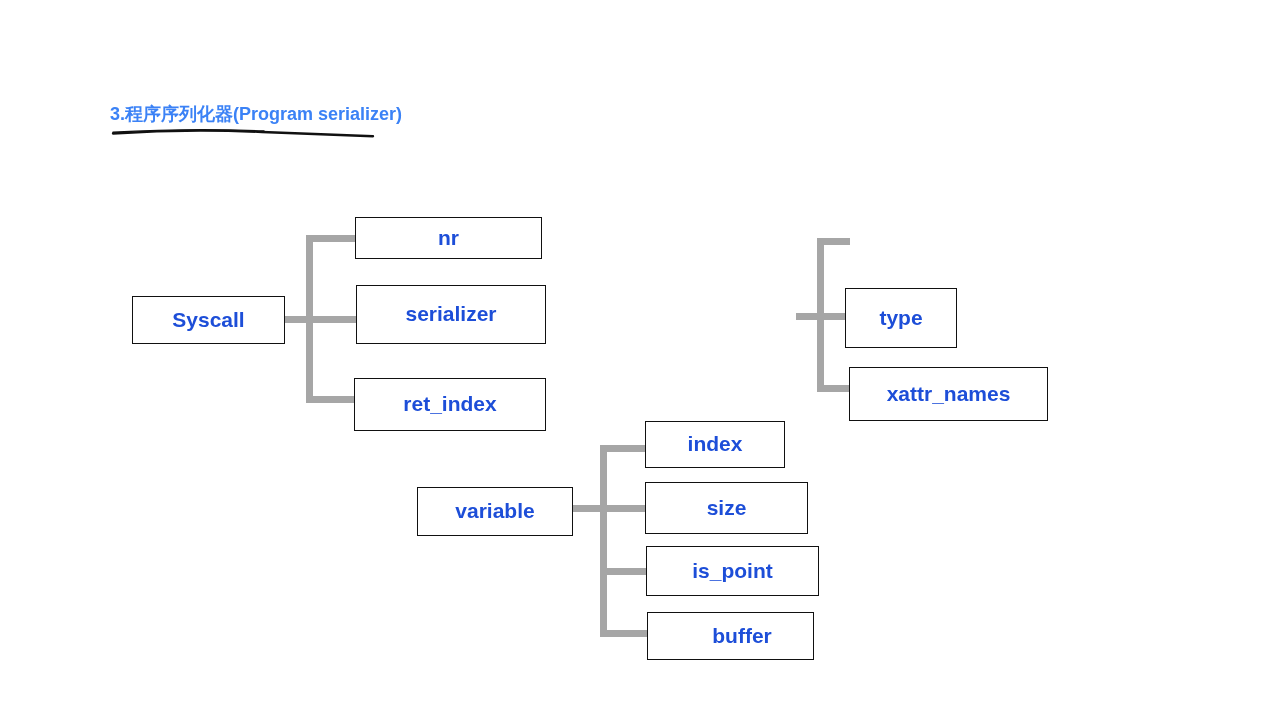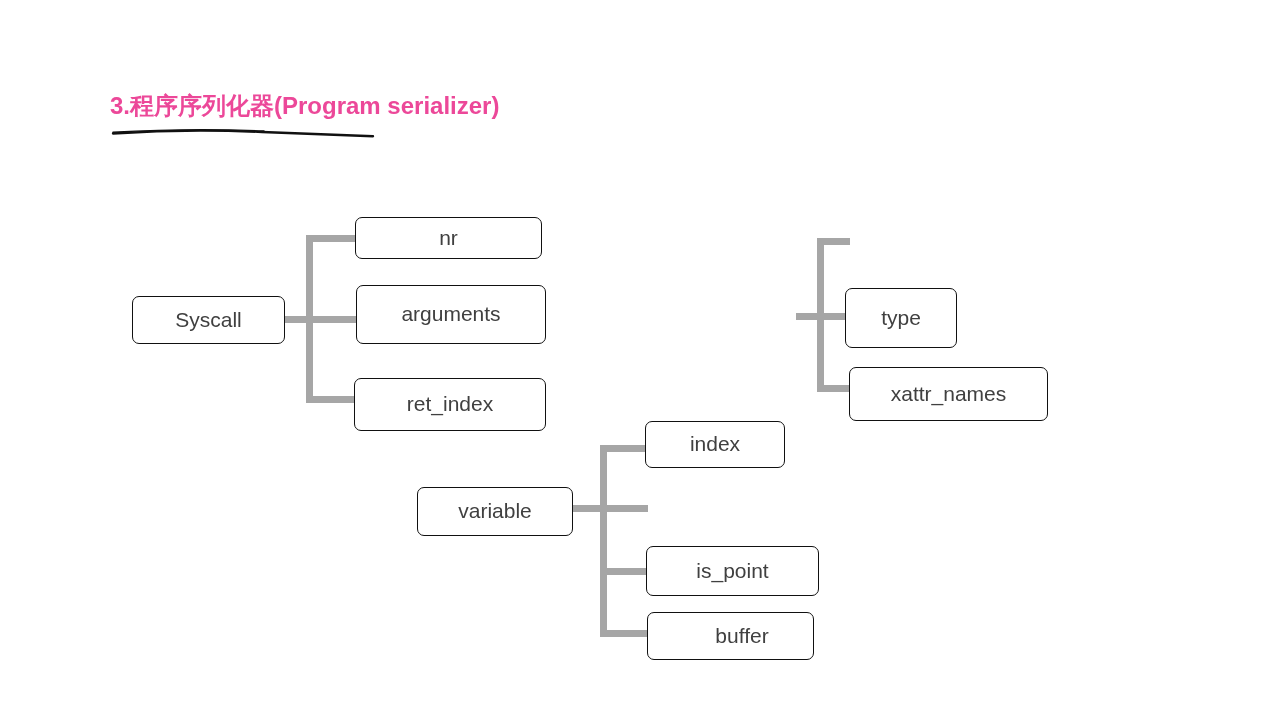--- a/index.html
+++ b/index.html
@@ -27,24 +27,24 @@
   #title-block {
     position: absolute;
     left: 110px;
     top: 86px;
     width: 620px;
     height: 62px;
   }
   #slide-title {
     position: absolute;
     left: 0;
-    top: 1px;
-    font-size: 24px;
+    top: 9px;
+    font-size: 18px;
     font-weight: bold;
-    color: #ec4899;
+    color: #3b82f6;
     white-space: nowrap;
     letter-spacing: 0px;
     line-height: 38px;
   }
   #title-underline {
     position: absolute;
     left: 2px;
     top: 40px;
     width: 262px;
     height: 14px;
@@ -67,27 +67,27 @@
     height: 720px;
     pointer-events: none;
   }
 
   
   .node {
     position: absolute;
     box-sizing: border-box;
     background: #ffffff;
     border: 1.4px solid #111111;
-    border-radius: 7px;
+    border-radius: 0;
     display: flex;
     align-items: center;
     justify-content: center;
-    color: #404040;
+    color: #1d4ed8;
     font-size: 21px;
-    font-weight: normal;
+    font-weight: bold;
     line-height: 1;
     white-space: nowrap;
     z-index: 3;
   }
   .node.root {
     font-size: 21px;
   }
   .node-label {
     display: block;
     transform: translateY(-1px);
@@ -155,39 +155,42 @@
       </g>
     </svg>
 
     <div class="node root" id="node-syscall">
       <span class="node-label">Syscall</span>
     </div>
     <div class="node" id="node-nr">
       <span class="node-label">nr</span>
     </div>
     <div class="node" id="node-arguments">
-      <span class="node-label">arguments</span>
+      <span class="node-label">serializer</span>
     </div>
     <div class="node" id="node-ret-index">
       <span class="node-label">ret_index</span>
     </div>
 
     <div class="node" id="node-type">
       <span class="node-label">type</span>
     </div>
     <div class="node root" id="node-variable">
       <span class="node-label">variable</span>
     </div>
 
     <div class="node" id="node-xattr-names">
       <span class="node-label">xattr_names</span>
     </div>
     <div class="node" id="node-index">
       <span class="node-label">index</span>
     </div>
+    <div class="node" id="node-size">
+      <span class="node-label">size</span>
+    </div>
     <div class="node" id="node-is-point">
       <span class="node-label">is_point</span>
     </div>
     <div class="node" id="node-buffer">
       <span class="node-label">buffer</span>
     </div>
 
   </div>
 </div>
 

